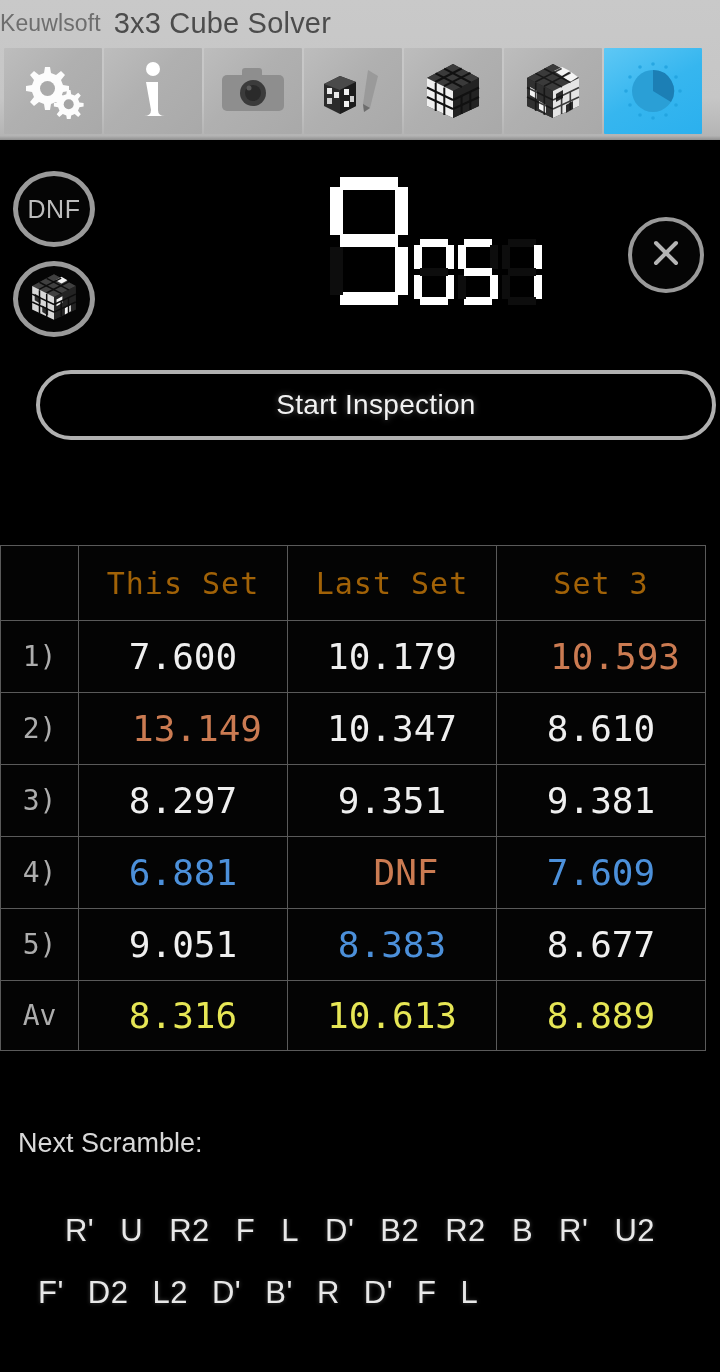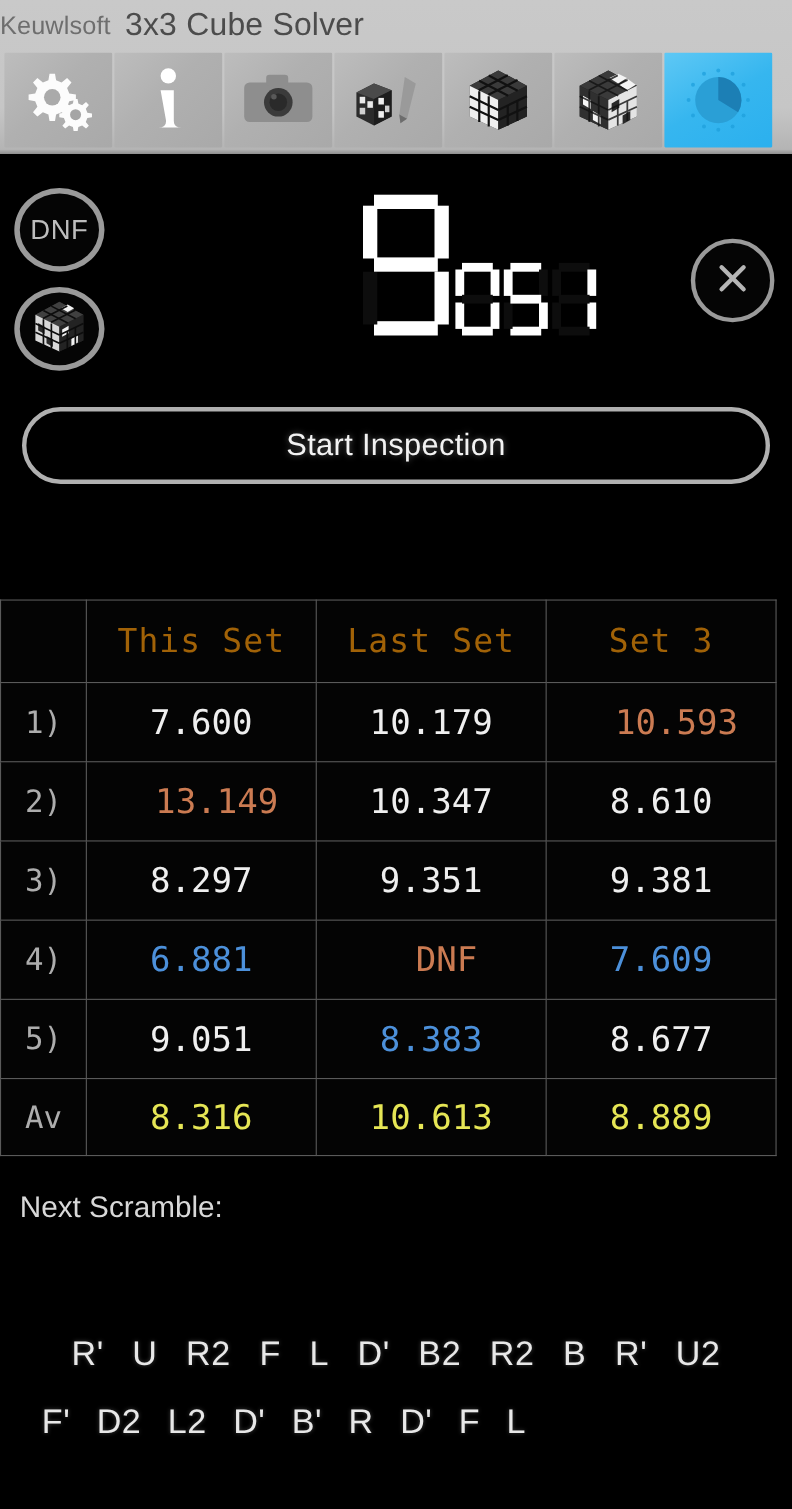--- a/index.html
+++ b/index.html
@@ -85,21 +85,21 @@
   .small .seg.g { top: 29px; }
   .small .seg.d { bottom: 0; }
   .small .seg.v { width: 8px; height: 24px; }
   .small .seg.b { right: 0; top: 6px; }
   .small .seg.c { right: 0; bottom: 6px; }
   .small .seg.f { left: 0; top: 6px; }
   .small .seg.e { left: 0; bottom: 6px; }
 
   
   #start-inspection {
-    position: absolute; left: 20px; top: 230px;
+    position: absolute; left: 36px; top: 230px;
     width: 680px; height: 70px;
     border: 4px solid #b0b0b0; border-radius: 36px;
     background: #000; color: #f2f2f2;
     font-size: 28px; letter-spacing: .3px;
     display: flex; align-items: center; justify-content: center;
     text-shadow: 0 0 6px rgba(255,255,255,.35);
   }
 
   
   .results {
@@ -108,33 +108,33 @@
     border-collapse: collapse;
     font-family: "DejaVu Sans Mono", monospace;
   }
   .results td, .results th {
     border: 1px solid #5a5a5a;
     text-align: center;
     font-weight: normal;
     background: #040404;
   }
   .results th { height: 75px; font-size: 30px; color: #a16207; letter-spacing: 1px; }
-  .results td { height: 72px; font-size: 31px; color: #efefef; }
+  .results td { height: 72px; font-size: 36px; color: #efefef; }
   .results .idx { width: 78px; font-size: 28px; color: #adadad; }
   .results .col { width: 209px; }
   .results tr.avg td { height: 70px; color: #e6e655; }
   .results tr.avg td.idx { color: #adadad; }
   .v-orange { color: #cb7b52 !important; padding-left: 28px; }
   .v-blue   { color: #4c90da !important; }
   .v-white  { color: #efefef !important; }
   .v-yellow { color: #e6e655 !important; }
 
   
   .scramble-label {
-    position: absolute; left: 18px; top: 942px;
+    position: absolute; left: 18px; top: 988px;
     font-size: 27px; color: #d8d8d8;
   }
   .scramble-moves {
     position: absolute; left: 0; top: 1060px; width: 720px;
     color: #e8e8e8; font-size: 31px; letter-spacing: .5px;
   }
   .scramble-line {
     display: flex; justify-content: center; gap: 26px;
     padding: 0 28px; height: 62px; align-items: center;
   }

